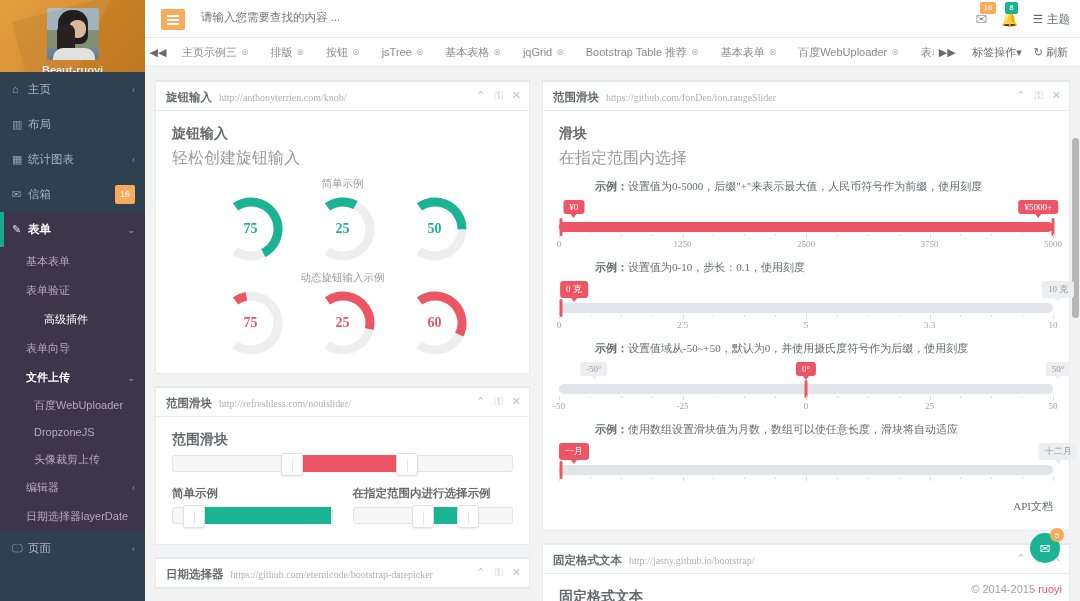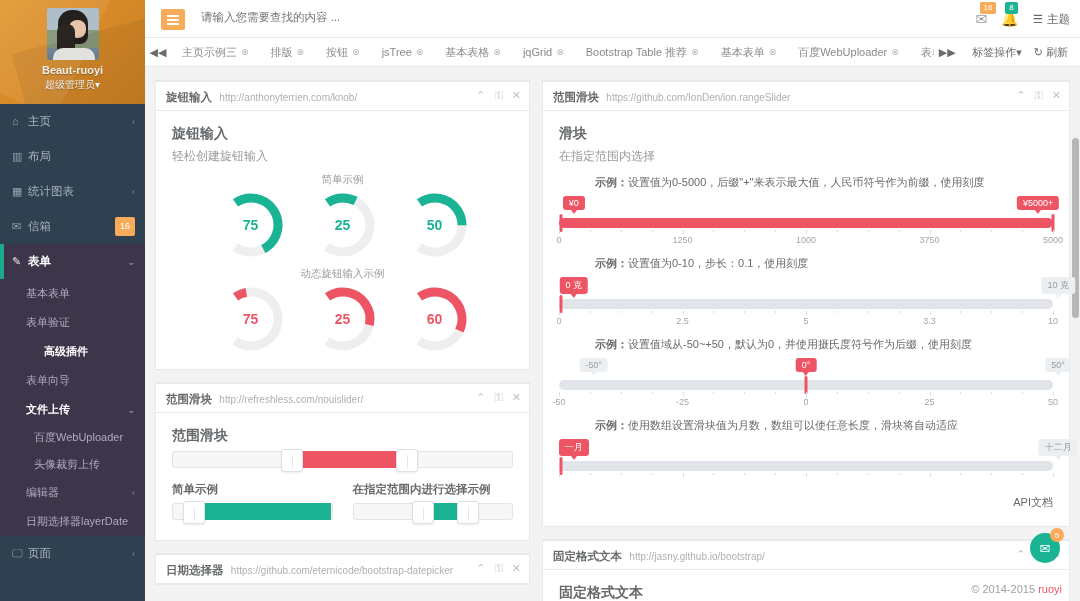--- a/index.html
+++ b/index.html
@@ -6,21 +6,21 @@
   html, body {
     width:1080px; height:601px; overflow:hidden;
     font-family:"Liberation Sans","DejaVu Sans",sans-serif;
     font-size:12px; color:#4a4a4a; background:#f3f3f4;
   }
   .app { position:relative; width:1080px; height:601px; }
 
   
   .sidebar { position:absolute; left:0; top:0; width:145px; height:601px;
              background:#2f4050; overflow:hidden; }
-  .profile { position:relative; height:104px; background:linear-gradient(135deg,#e0972f 0%,#d98b28 40%,#c97f24 100%);
+  .profile { position:relative; height:72px; background:linear-gradient(135deg,#e0972f 0%,#d98b28 40%,#c97f24 100%);
              overflow:hidden; }
   .profile:before{content:"";position:absolute;left:-30px;top:-40px;width:120px;height:140px;
              background:rgba(255,255,255,.08);transform:rotate(25deg);}
   .profile:after{content:"";position:absolute;right:-20px;bottom:-50px;width:140px;height:120px;
              background:rgba(0,0,0,.06);transform:rotate(-15deg);}
   .avatar { position:absolute; left:50%; top:8px; transform:translateX(-50%);
             width:52px; height:52px; border-radius:3px; overflow:hidden;
             background:linear-gradient(#9fb8c9,#6d8496); }
   .avatar .hair{position:absolute;left:11px;top:2px;width:30px;height:34px;border-radius:14px 14px 8px 8px;background:#24201e;}
   .avatar .face{position:absolute;left:22px;top:12px;width:17px;height:18px;border-radius:8px;background:#e8c4a8;}
@@ -39,21 +39,21 @@
            text-decoration:none; line-height:17px; white-space:nowrap; }
   .nav .ico { display:inline-block; width:16px; text-align:left; font-size:11px; opacity:.85; }
   .nav .caret { position:absolute; right:10px; top:10px; font-size:9px; color:#8d98ab; }
   .nav li.active > a { color:#fff; font-weight:bold; background:transparent; }
   .nav li.open { background:#3d3549; }
   .nav li.open > a { color:#fff; font-weight:bold; border-left:4px solid #19aa8d; padding-left:8px; }
   .badge-orange { position:absolute; right:10px; top:8px; background:#f8ac59; color:#fff;
                   font-size:9px; padding:1px 5px; border-radius:2px; }
   .subnav { list-style:none; background:#3d3549; }
   .subnav a { padding:6px 12px 6px 26px; font-size:11px; color:#b3a9c0; }
-  .subnav li.active > a { color:#fff; font-weight:bold;padding-left:44px; }
+  .subnav li.active > a { color:#fff; font-weight:normal;padding-left:44px; }
   .subnav li.sub-open > a { color:#fff; font-weight:bold; }
   .subnav .caret { top:7px; }
   .subsub { list-style:none; }
   .subsub a { padding:5px 12px 5px 34px; font-size:11px; color:#b3a9c0; }
 
   
   .content { position:absolute; left:145px; top:0; right:0; bottom:0; background:#f3f3f4; }
   .topbar { height:38px; background:#fff; border-bottom:1px solid #e7eaec; position:relative; }
   .hamburger { position:absolute; left:16px; top:9px; width:24px; height:21px; background:#f8ac59;
                border-radius:2px; cursor:pointer; }
@@ -74,33 +74,33 @@
   .tab-arrow { width:26px; display:flex; align-items:center; justify-content:center;
                color:#6b6b6b; font-size:11px; cursor:pointer; }
   .tabs { flex:1; display:flex; align-items:stretch; overflow:hidden; }
   .tab { display:flex; align-items:center; gap:4px; padding:0 11px; font-size:11px;
          color:#8a8a8a; cursor:pointer; white-space:nowrap; }
   .tab .x { font-size:9px; color:#b5b5b5; }
   .tabbar-right { display:flex; align-items:center; gap:12px; padding:0 12px; }
   .tb-act { font-size:11px; color:#6b6b6b; cursor:pointer; }
 
   
-  .wrap { position:absolute; left:0; top:68px; right:0; bottom:0; overflow:hidden; }
+  .wrap { position:absolute; left:0; top:68px; right:0; bottom:0; overflow:hidden;font-family:Liberation Serif, serif; }
   .cols { display:flex; padding:12px 10px 0 10px; gap:12px; }
   .colL { width:375px; flex:none; }
   .colR { flex:1; }
   .panel { background:#fff; border:1px solid #e7eaec; border-top:2px solid #e7eaec; margin-bottom:12px; }
   .phead { position:relative; padding:8px 10px; border-bottom:1px solid #e7eaec; height:29px; }
   .ptitle { font-size:11.5px; font-weight:bold; color:#676a6c; }
   .purl { font-size:10px; color:#b0b0b0; margin-left:4px; font-weight:normal; }
   .ptools { position:absolute; right:8px; top:7px; display:flex; gap:9px; color:#c2c2c2; font-size:11px; }
   .ptools span { cursor:pointer; }
   .pbody { padding:14px 16px 16px 16px; }
   .h3 { font-size:14px; font-weight:bold; color:#676a6c; margin-bottom:5px; }
-  .sub { font-size:12px; color:#9a9a9a; margin-bottom:4px; }
+  .sub { font-size:16px; color:#9a9a9a; margin-bottom:4px; }
   .exlabel { font-size:11px; color:#676a6c; margin:10px 0 6px 0; }
   .exlabel b { font-weight:bold;margin-left:36px; }
 
   
   .knob-cap { text-align:center; font-size:10.5px; color:#9a9a9a; margin:8px 0 4px; }
   .knobrow { display:flex; justify-content:center; gap:24px; }
   .knob { position:relative; width:68px; height:68px; }
   .knob .val { position:absolute; inset:0; display:flex; align-items:center; justify-content:center;
                font-size:14px; font-weight:bold; }
   .knob svg { transform:rotate(-125deg); }
@@ -191,20 +191,23 @@
             <li>
               <a><span>表单向导</span></a>
             </li>
             <li class="sub-open">
               <a><span>文件上传</span><span class="caret">⌄</span></a>
               <ul class="subsub">
                 <li>
                   <a><span>百度WebUploader</span></a>
                 </li>
                 <li>
+                  <a><span>DropzoneJS</span></a>
+                </li>
+                <li>
                   <a><span>头像裁剪上传</span></a>
                 </li>
               </ul>
             </li>
             <li>
               <a><span>编辑器</span><span class="caret">‹</span></a>
             </li>
             <li>
               <a><span>日期选择器layerDate</span></a>
             </li>
@@ -419,21 +422,21 @@
                     <div class="tip" style="left:3%">¥0</div>
                     <div class="tip" style="left:97%">¥5000+</div>
                     <div class="hndl" style="left:0.4%"></div>
                     <div class="hndl" style="left:100%"></div>
                     <div class="grid">
                       <div class="gtick" style="left:0%"></div>
                       <div class="glab" style="left:0%">0</div>
                       <div class="gtick" style="left:25%"></div>
                       <div class="glab" style="left:25%">1250</div>
                       <div class="gtick" style="left:50%"></div>
-                      <div class="glab" style="left:50%">1000</div>
+                      <div class="glab" style="left:50%">2500</div>
                       <div class="gtick" style="left:75%"></div>
                       <div class="glab" style="left:75%">3750</div>
                       <div class="gtick" style="left:100%"></div>
                       <div class="glab" style="left:100%">5000</div>
                       <div class="gtick" style="left:6.25%;height:2px"></div>
                       <div class="gtick" style="left:12.5%;height:2px"></div>
                       <div class="gtick" style="left:18.75%;height:2px"></div>
                       <div class="gtick" style="left:31.25%;height:2px"></div>
                       <div class="gtick" style="left:37.5%;height:2px"></div>
                       <div class="gtick" style="left:43.75%;height:2px"></div>

